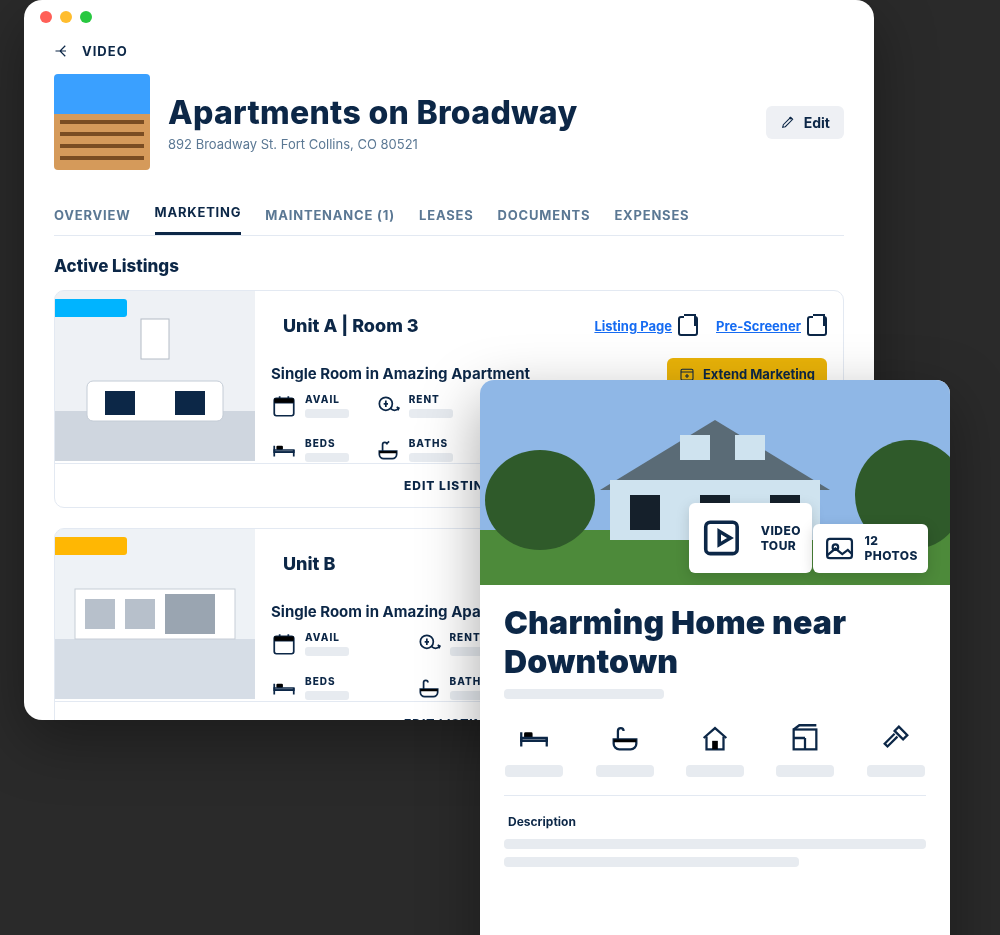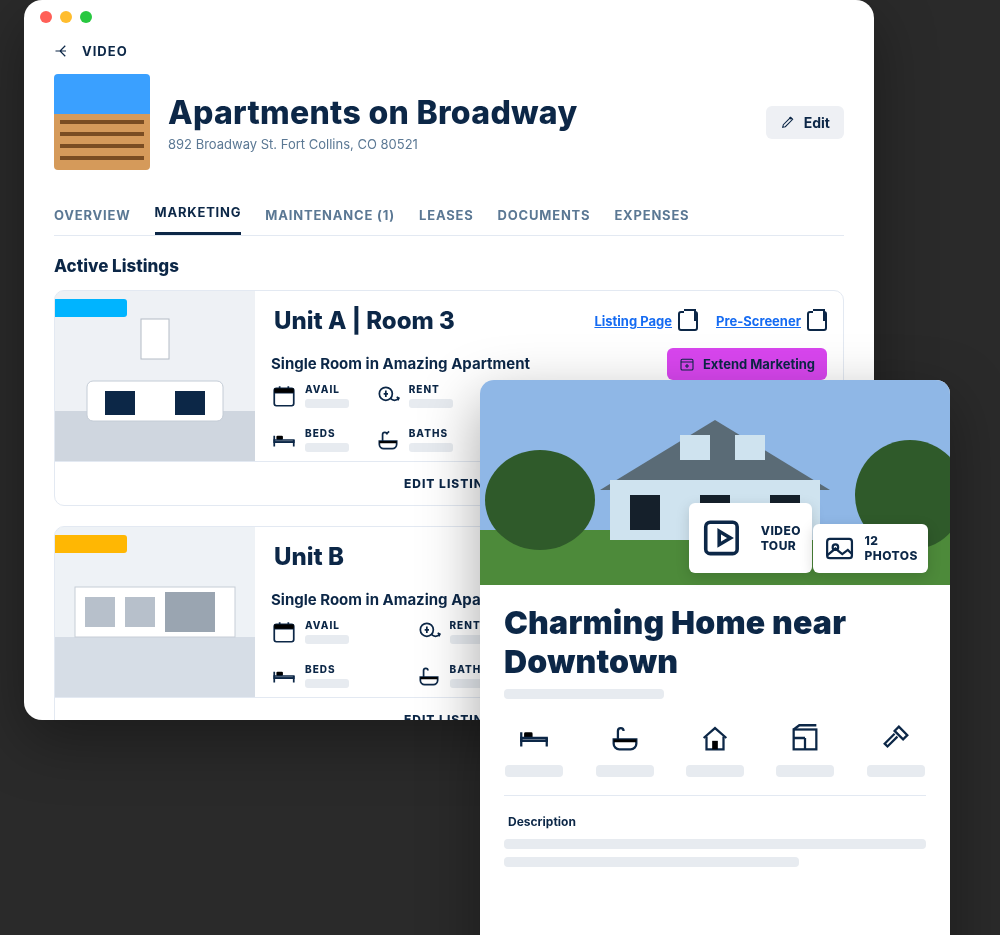--- a/index.html
+++ b/index.html
@@ -59,37 +59,37 @@
   }
   .card-inner { display:flex; gap:0; }
   .card .photo { width:200px; height:170px; flex:0 0 auto; position:relative; background:#dfe5ee; }
   .photo .tag { position:absolute; left:-8px; top:8px; width:80px; height:18px; border-radius:3px; }
   .unitA .tag{ background:#00b4ff; } .unitB .tag{ background:#ffb703; }
 
   .photo svg{width:100%;height:100%;display:block;}
 
   .card .body { flex:1 1 auto; padding:12px 16px 0 16px; }
   .row-top { display:flex; align-items:center; justify-content:space-between; }
-  .row-top h3 { margin:3px; font-size:24px; font-weight:800; }
+  .row-top h3 { margin:12px; font-size:18px; font-weight:800; }
   .links { display:flex; gap:18px; }
   .chiplink { display:inline-flex; align-items:center; gap:6px; color:var(--link); font-weight:700; font-size:13px; text-decoration:underline; cursor:pointer; }
   .chiplink .box { width:16px; height:16px; border:2px solid var(--ink); border-radius:3px; display:inline-block; position:relative; }
   .chiplink .box::after{content:""; position:absolute; left:4px; top:-4px; width:10px; height:10px; border:2px solid var(--ink); border-left:none; border-bottom:none; background:var(--bg);}
 
   .subttl { font-size:15px; font-weight:700; margin:16px 0 10px; }
 
   .specs { display:grid; grid-template-columns: repeat(4, 1fr); gap:18px 22px; }
   .spec { display:flex; align-items:flex-start; gap:8px; }
   .spec .ic { width:26px; height:26px; flex:0 0 auto; }
   .spec .txt { }
   .spec .lbl { font-size:10px; letter-spacing:1px; font-weight:800; color:var(--ink); }
   .spec .skel { width:44px; height:9px; background:var(--row-skel); border-radius:3px; margin-top:4px; }
 
   .extend {
-    display:inline-flex; align-items:center; gap:8px; background:#d946ef; border-radius:6px; padding:8px 12px; font-weight:700; font-size:13px; cursor:pointer;
+    display:inline-flex; align-items:center; gap:8px; background:#eab308; border-radius:6px; padding:8px 12px; font-weight:700; font-size:13px; cursor:pointer;
   }
   .rightcol { display:flex; flex-direction:column; align-items:flex-end; gap:14px; }
 
   .editlisting {
     text-align:center; font-weight:800; letter-spacing:1px; font-size:12px; padding:14px 0; border-top:1px solid var(--line); cursor:pointer;
   }
 
   
   .preview {
     position:absolute; left:480px; top:380px; width:470px; height:668px;

